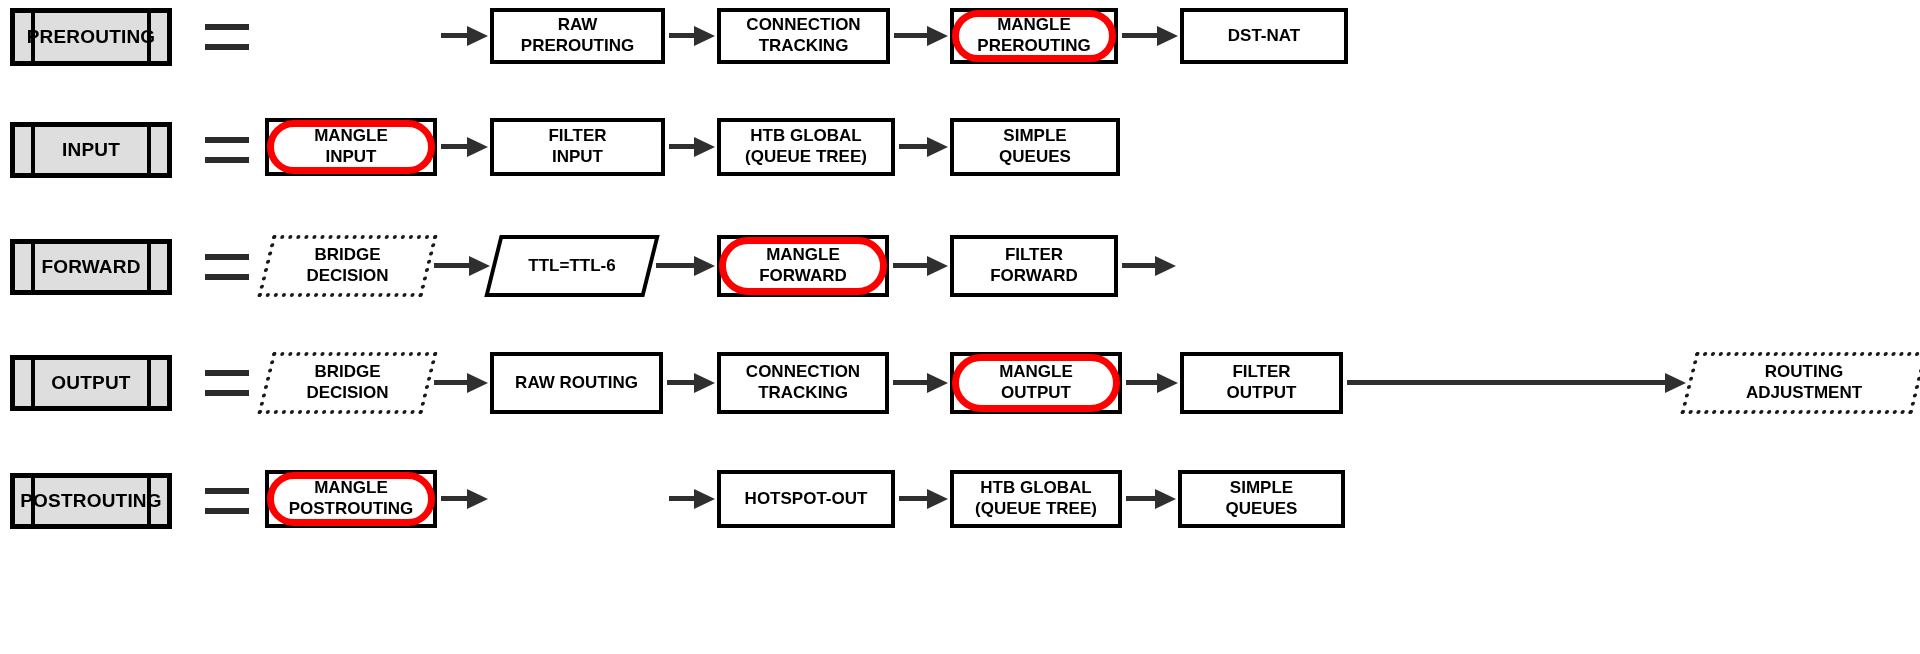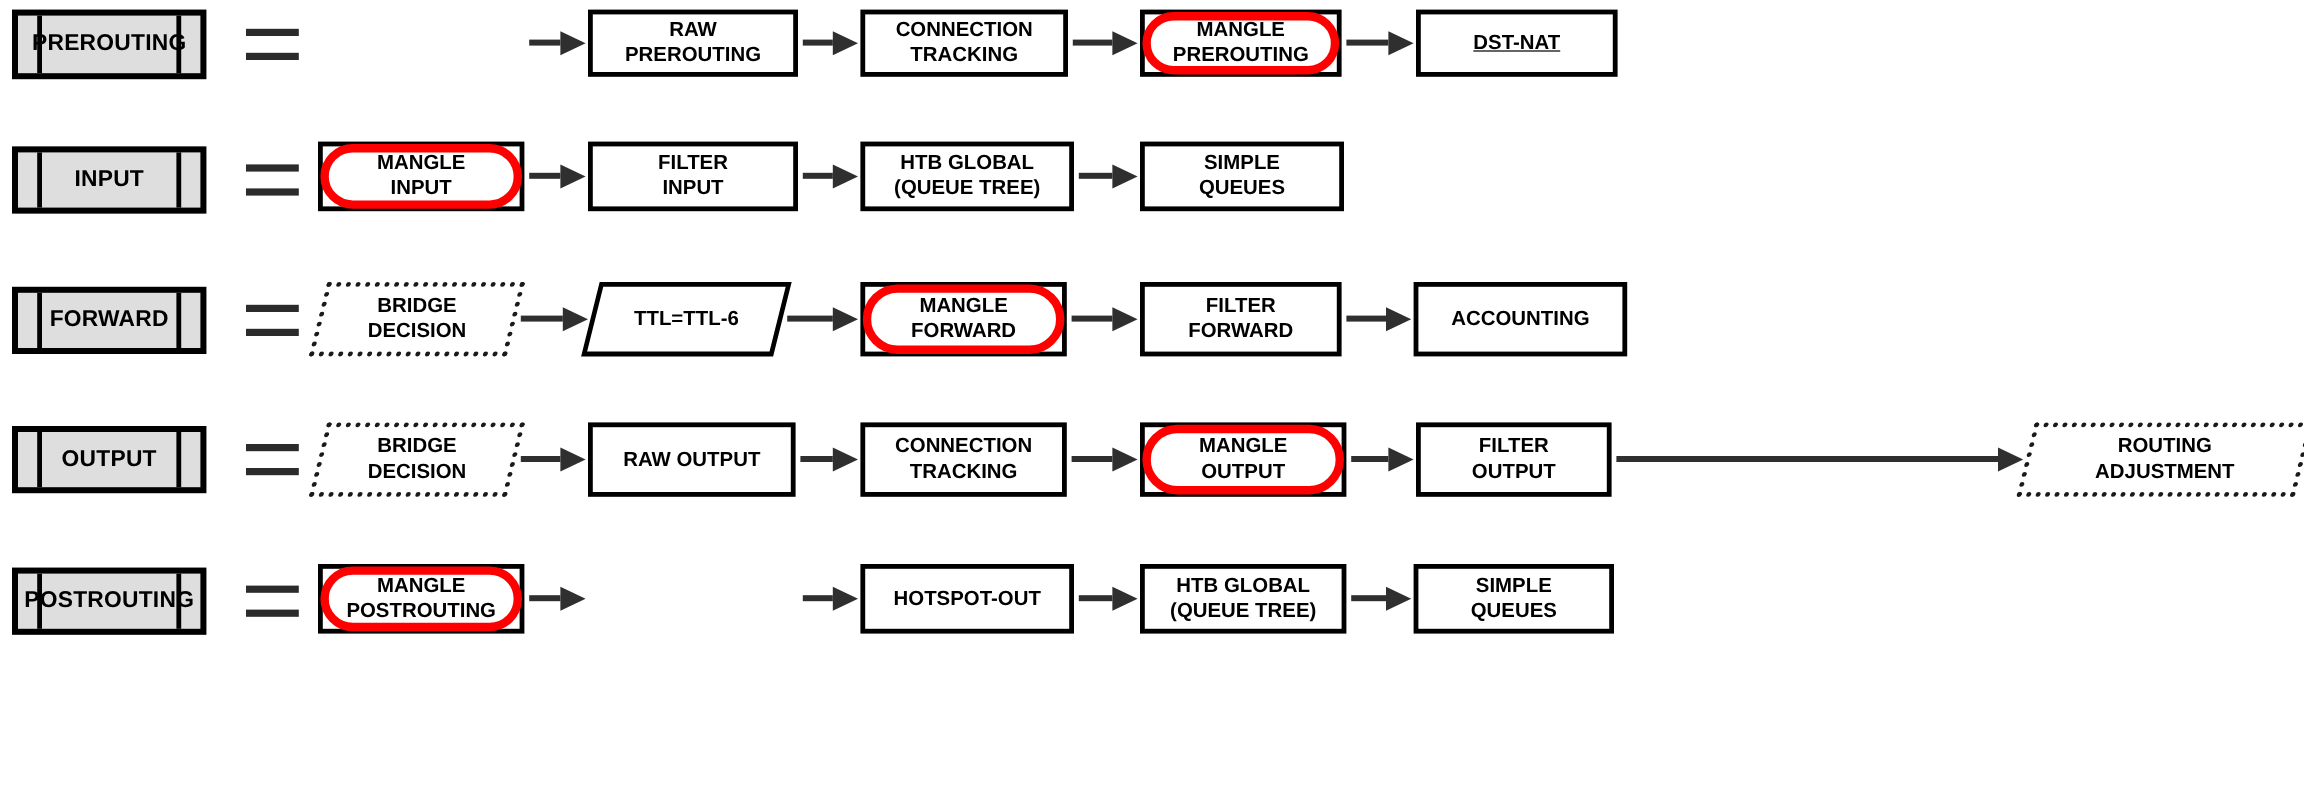--- a/index.html
+++ b/index.html
@@ -183,21 +183,21 @@
     <div class="node rect highlight" style="left: 950px; top: 8px; width: 168px; height: 56px;">
       <div class="node-label">
         <div>MANGLE</div>
         <div>PREROUTING</div>
       </div>
     </div>
     <div class="arrow" style="left: 1122px; top: 26px; width: 56px;">
       <div class="stem" style="width: 35px;"></div>
       <div class="head" style="left: 35px;"></div>
     </div>
-    <div class="node rect" style="left: 1180px; top: 8px; width: 168px; height: 56px; text-decoration: underline;">
+    <div class="node rect" style="left: 1180px; top: 8px; width: 168px; height: 56px;">
       <div class="node-label">DST-NAT</div>
     </div>
     <div class="chain-box" style="left: 10px; top: 122px; width: 162px; height: 56px;">
       <span class="side-rule left"></span>
       <span class="side-rule right"></span>
       <span class="chain-label">INPUT</span>
     </div>
     <div class="equals" style="left: 205px; top: 137px;">
       <span class="bar-top"></span>
       <span class="bar-bottom"></span>
@@ -279,23 +279,20 @@
     <div class="node rect" style="left: 950px; top: 235px; width: 168px; height: 62px;">
       <div class="node-label">
         <div>FILTER</div>
         <div>FORWARD</div>
       </div>
     </div>
     <div class="arrow" style="left: 1122px; top: 256px; width: 54px;">
       <div class="stem" style="width: 33px;"></div>
       <div class="head" style="left: 33px;"></div>
     </div>
-    <div class="node rect" style="left: 1178px; top: 235px; width: 178px; height: 62px;">
-      <div class="node-label">ACCOUNTING</div>
-    </div>
     <div class="chain-box" style="left: 10px; top: 355px; width: 162px; height: 56px;">
       <span class="side-rule left"></span>
       <span class="side-rule right"></span>
       <span class="chain-label">OUTPUT</span>
     </div>
     <div class="equals" style="left: 205px; top: 370px;">
       <span class="bar-top"></span>
       <span class="bar-bottom"></span>
     </div>
     <div class="node para dotted" style="left: 265px; top: 352px; width: 165px; height: 62px;">
@@ -303,21 +300,21 @@
       <div class="node-label">
         <div>BRIDGE</div>
         <div>DECISION</div>
       </div>
     </div>
     <div class="arrow" style="left: 434px; top: 373px; width: 54px;">
       <div class="stem" style="width: 33px;"></div>
       <div class="head" style="left: 33px;"></div>
     </div>
     <div class="node rect" style="left: 490px; top: 352px; width: 173px; height: 62px;">
-      <div class="node-label">RAW OUTPUT</div>
+      <div class="node-label">RAW ROUTING</div>
     </div>
     <div class="arrow" style="left: 667px; top: 373px; width: 48px;">
       <div class="stem" style="width: 27px;"></div>
       <div class="head" style="left: 27px;"></div>
     </div>
     <div class="node rect" style="left: 717px; top: 352px; width: 172px; height: 62px;">
       <div class="node-label">
         <div>CONNECTION</div>
         <div>TRACKING</div>
       </div>

